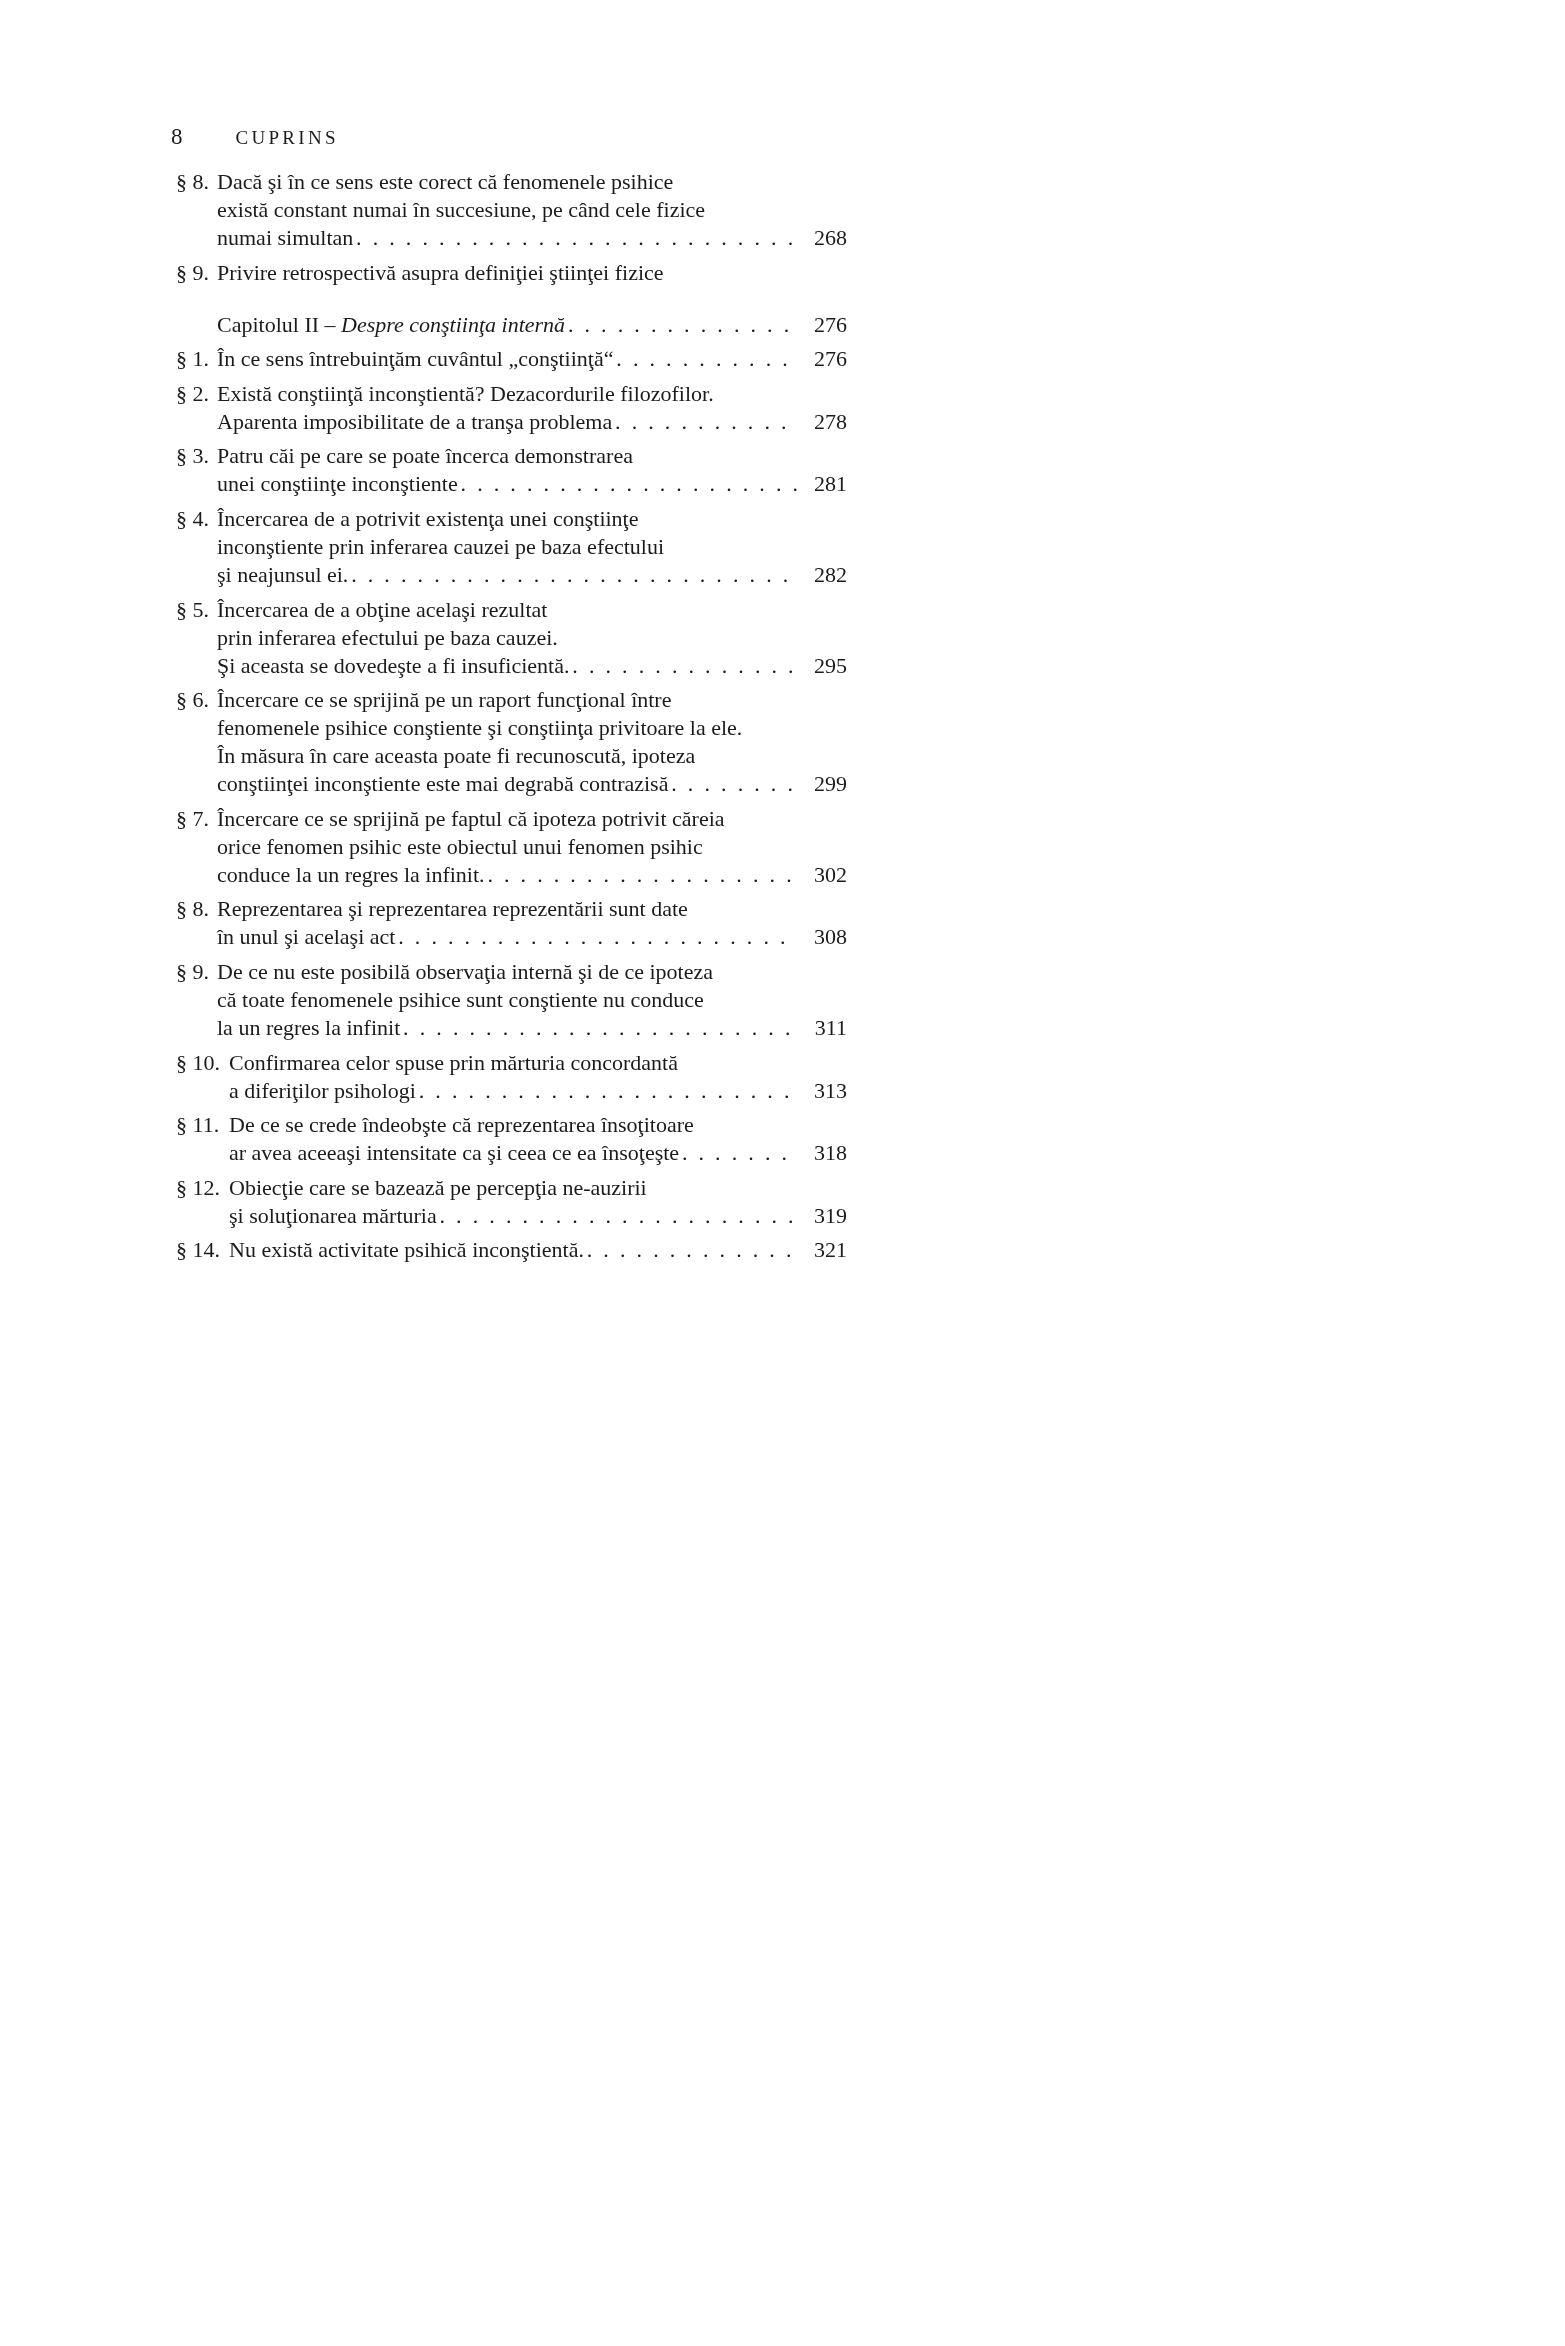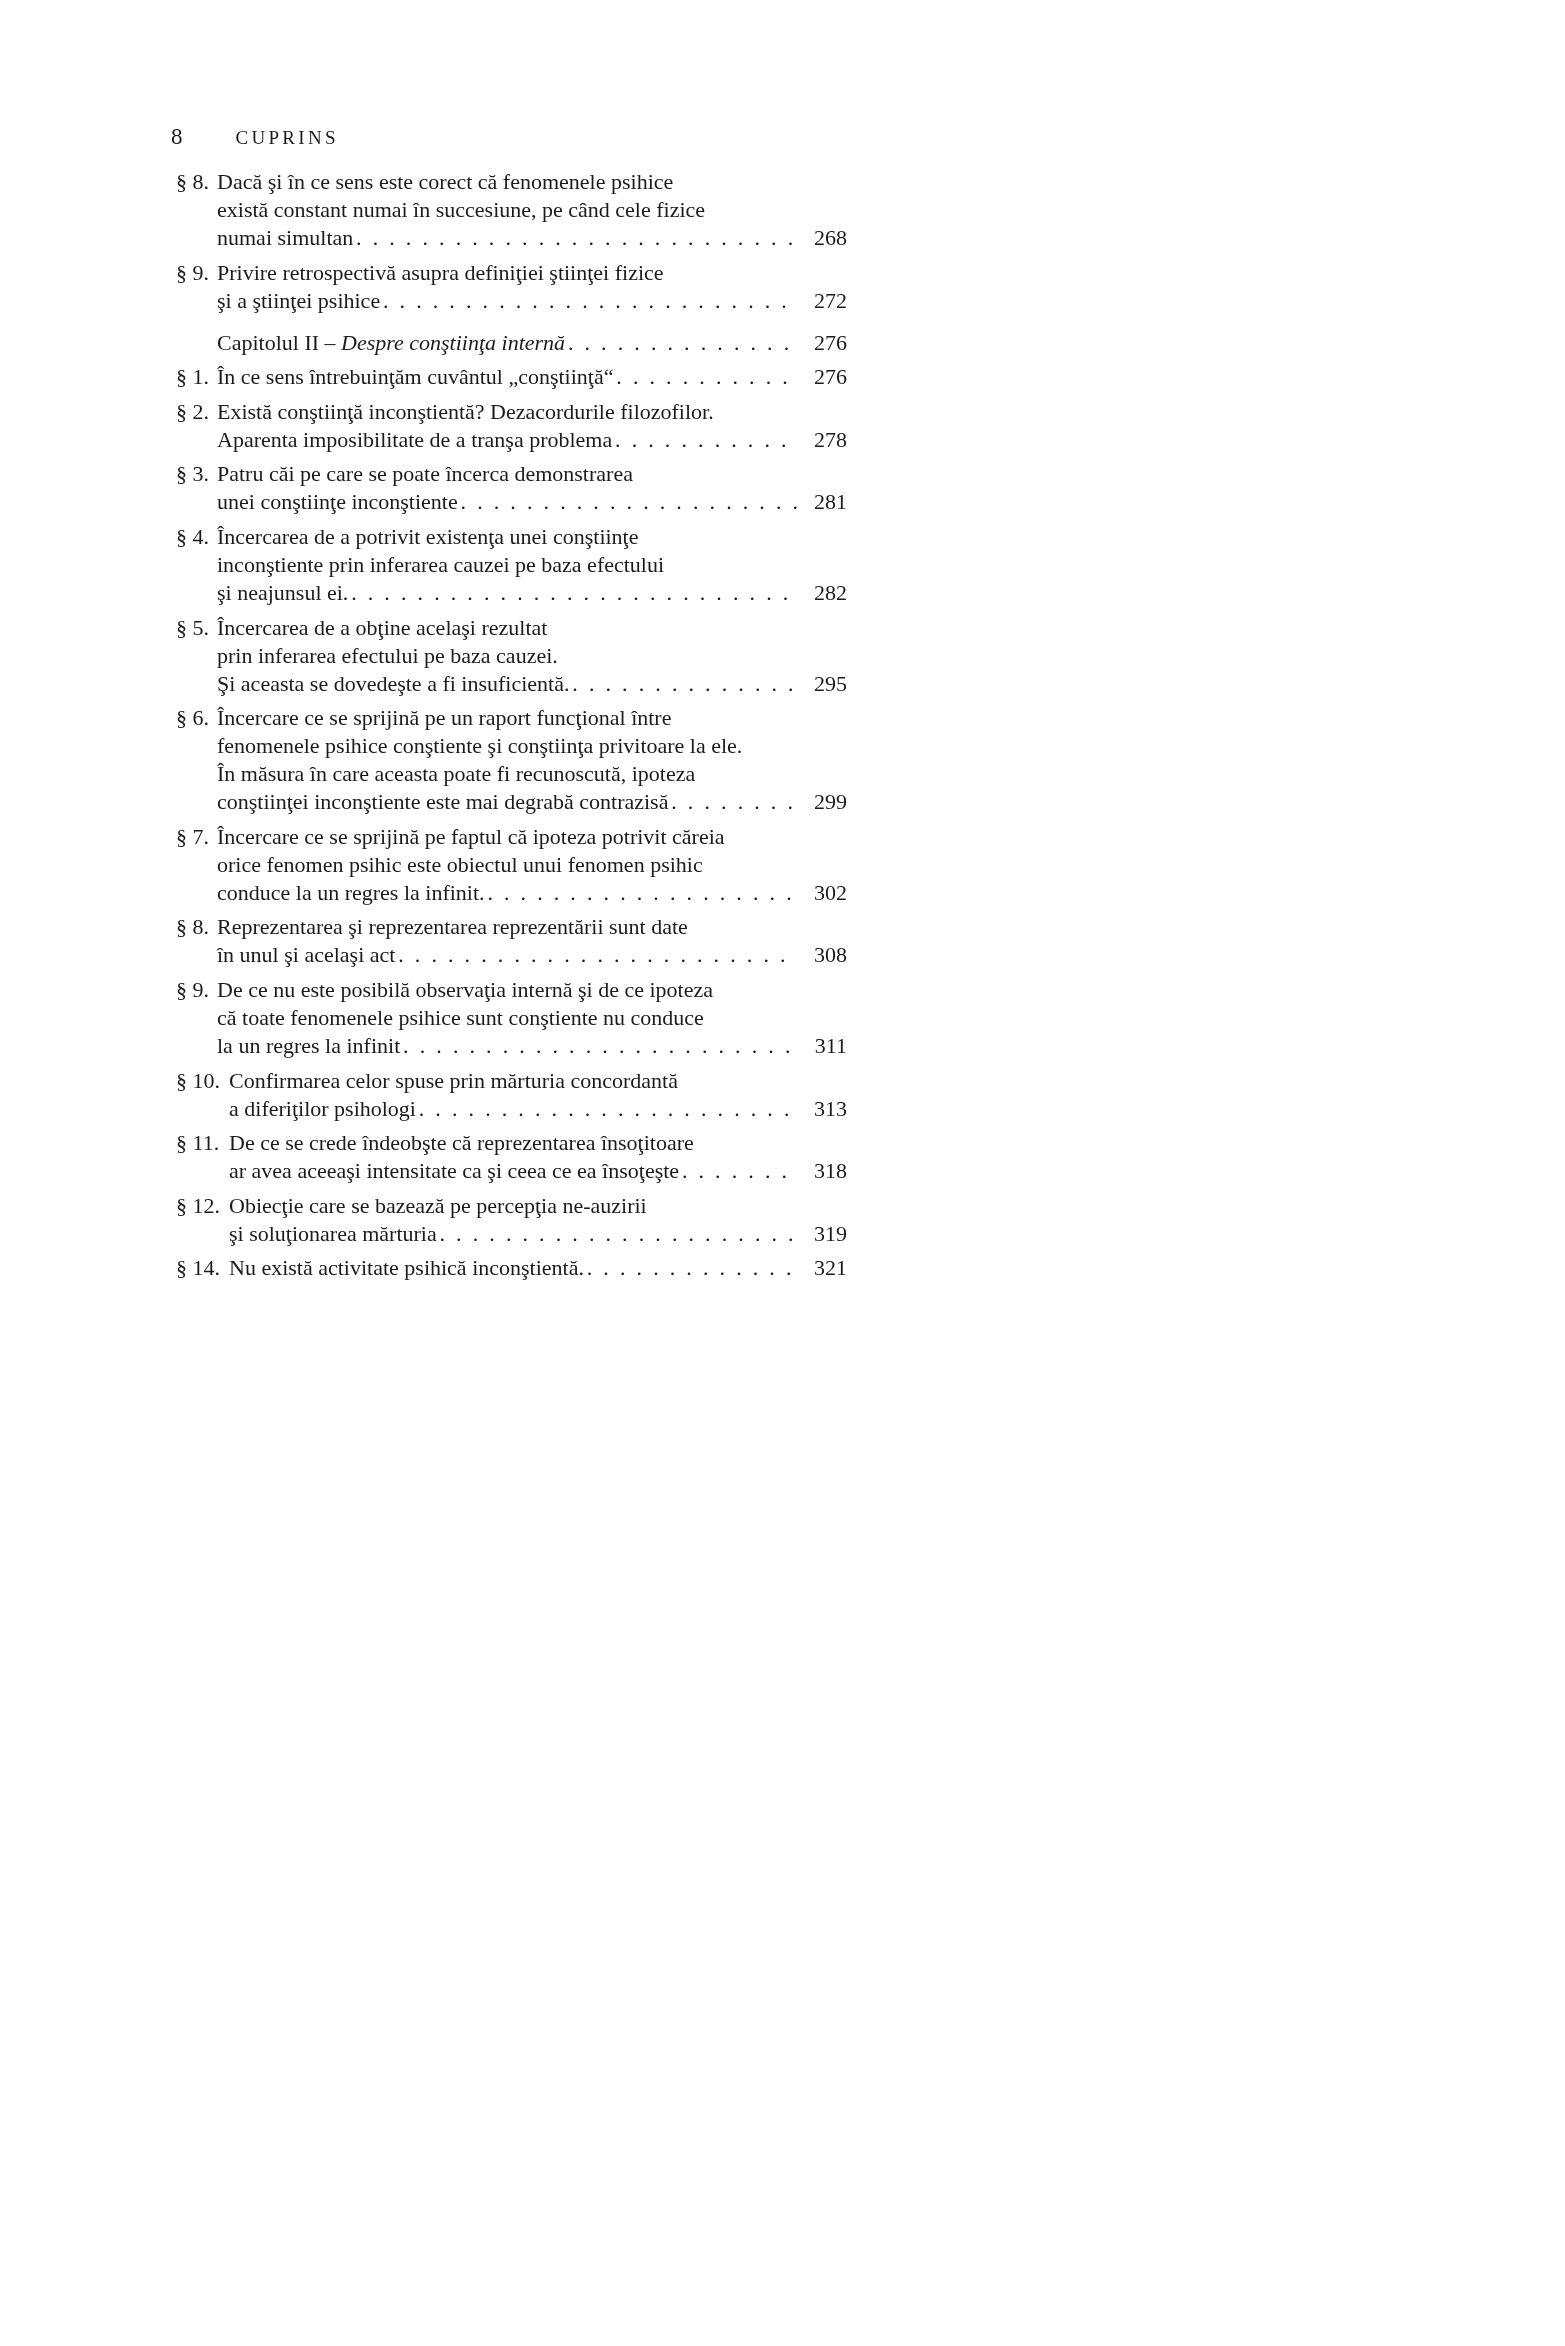--- a/index.html
+++ b/index.html
@@ -30,21 +30,21 @@
   .toc {
     position: absolute;
     left: 176px;
     top: 168px;
     width: 671px;
     font-size: 22px;
     line-height: 28px;
   }
   .entry { position: relative; padding-left: 41px; margin-bottom: 6.6px; }
   .entry.wide { padding-left: 53px; }
-  .entry.space-before { margin-top: 14px; }
+  .entry.space-before { margin-top: 24px; }
   .label { position: absolute; left: 0; top: 0; white-space: nowrap; }
   .line { white-space: nowrap; }
   .line.leader { display: flex; align-items: baseline; white-space: normal; }
   .line.leader .txt { white-space: pre; flex: 0 0 auto; }
   .dots {
     flex: 1 1 auto;
     overflow: hidden;
     white-space: nowrap;
     margin: 0 6.6px 0 2.8px;
   }
@@ -70,25 +70,20 @@
         <div class="line"><span class="txt">există constant numai în succesiune, pe când cele fizice</span></div>
         <div class="line leader">
           <span class="txt">numai simultan</span>
           <span class="dots"></span>
           <span class="page-ref">268</span>
         </div>
       </div>
       <div class="entry">
         <span class="label">§ 9.</span>
         <div class="line"><span class="txt">Privire retrospectivă asupra definiţiei ştiinţei fizice</span></div>
-        <div class="line leader">
-          <span class="txt">şi a ştiinţei psihice</span>
-          <span class="dots"></span>
-          <span class="page-ref">272</span>
-        </div>
       </div>
       <div class="entry space-before">
         <div class="line leader">
           <span class="txt"><span>Capitolul II – </span><em class="chapter-title">Despre conştiinţa internă</em></span>
           <span class="dots"></span>
           <span class="page-ref">276</span>
         </div>
       </div>
       <div class="entry">
         <span class="label">§ 1.</span>

